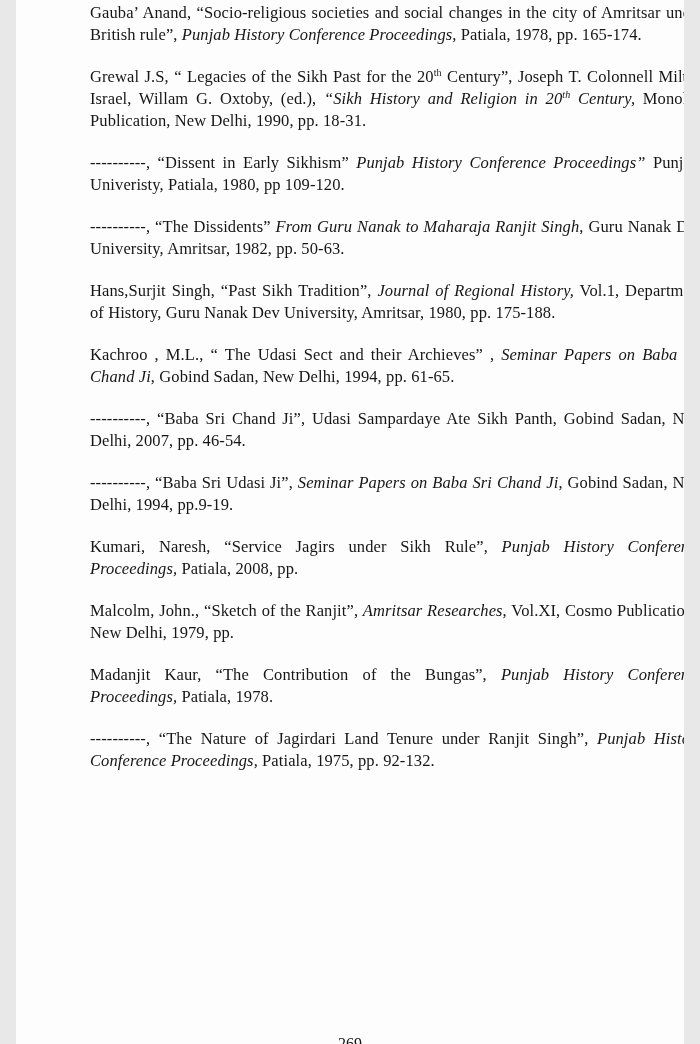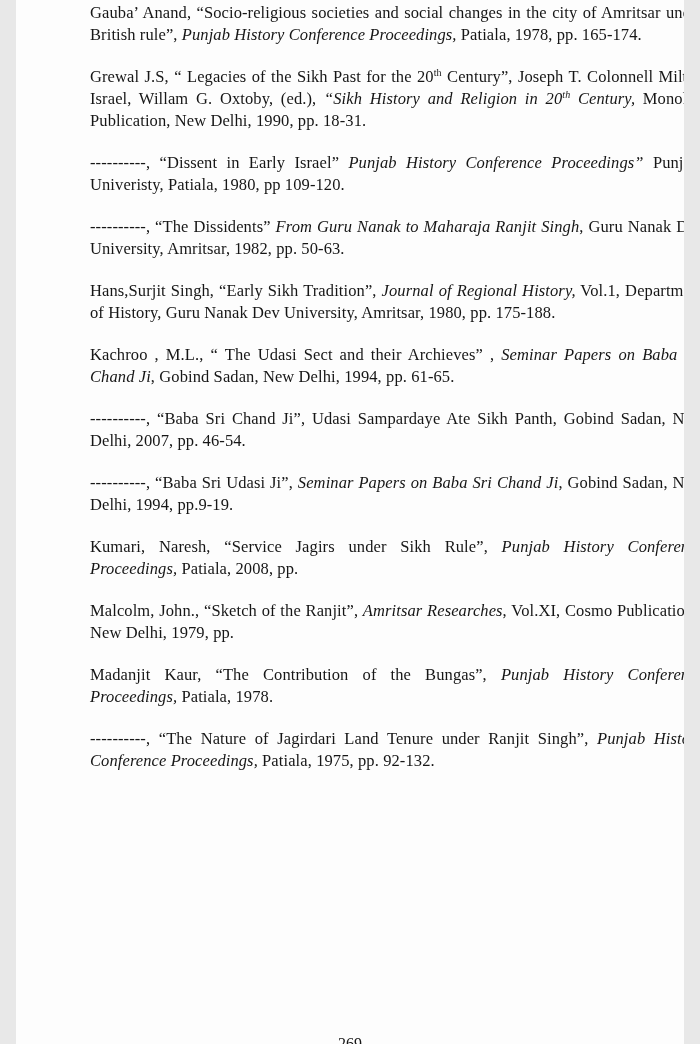--- a/index.html
+++ b/index.html
@@ -40,23 +40,23 @@
     line-height: 22px;
   }
 </style>
 </head>
 <body>
 
 <div class="page">
   <div class="content">
       <p class="entry"><span>Gauba’ Anand, “Socio-religious societies and social changes in the city of Amritsar under British rule”, </span><span class="it">Punjab History Conference Proceedings,</span><span> Patiala, 1978, pp. 165-174.</span></p>
       <p class="entry"><span>Grewal J.S, “ Legacies of the Sikh Past for the 20</span><sup>th</sup><span> Century”, Joseph T. Colonnell Milton Israel, Willam G. Oxtoby, (ed.),  </span><span class="it">“Sikh History and Religion in 20</span><sup class="it">th</sup><span class="it"> Century,</span><span> Monohar Publication, New Delhi, 1990, pp. 18-31.</span></p>
-      <p class="entry"><span>----------, “Dissent in Early Israel” </span><span class="it">Punjab History Conference Proceedings”</span><span> Punjabi Univeristy, Patiala, 1980, pp 109-120.</span></p>
+      <p class="entry"><span>----------, “Dissent in Early Sikhism” </span><span class="it">Punjab History Conference Proceedings”</span><span> Punjabi Univeristy, Patiala, 1980, pp 109-120.</span></p>
       <p class="entry"><span>----------, “The Dissidents” </span><span class="it">From Guru Nanak to Maharaja Ranjit Singh</span><span>, Guru Nanak Dev University, Amritsar, 1982, pp. 50-63.</span></p>
-      <p class="entry"><span>Hans,Surjit Singh,  “Early Sikh Tradition”, </span><span class="it">Journal of Regional History,</span><span>  Vol.1, Department of History, Guru Nanak Dev University, Amritsar, 1980, pp. 175-188.</span></p>
+      <p class="entry"><span>Hans,Surjit Singh,  “Past Sikh Tradition”, </span><span class="it">Journal of Regional History,</span><span>  Vol.1, Department of History, Guru Nanak Dev University, Amritsar, 1980, pp. 175-188.</span></p>
       <p class="entry"><span>Kachroo , M.L., “ The Udasi Sect and their Archieves” , </span><span class="it">Seminar Papers on Baba Sri Chand Ji</span><span>, Gobind Sadan, New Delhi, 1994, pp. 61-65.</span></p>
       <p class="entry"><span>----------, “Baba Sri Chand Ji”, Udasi Sampardaye Ate Sikh Panth, Gobind Sadan, New Delhi, 2007, pp. 46-54.</span></p>
       <p class="entry"><span>----------, “Baba Sri Udasi Ji”, </span><span class="it">Seminar Papers on Baba Sri Chand Ji</span><span>, Gobind Sadan, New Delhi, 1994, pp.9-19.</span></p>
       <p class="entry"><span>Kumari, Naresh, “Service Jagirs under Sikh Rule”, </span><span class="it">Punjab History Conference Proceedings,</span><span> Patiala, 2008,  pp.</span></p>
       <p class="entry"><span>Malcolm, John., “Sketch of the Ranjit”, </span><span class="it">Amritsar Researches</span><span>, Vol.XI, Cosmo Publications, New Delhi, 1979, pp.</span></p>
       <p class="entry"><span>Madanjit Kaur, “The Contribution of the Bungas”, </span><span class="it">Punjab History Conference Proceedings,</span><span> Patiala, 1978.</span></p>
       <p class="entry"><span>----------, “The Nature of Jagirdari Land Tenure under Ranjit Singh”, </span><span class="it">Punjab History Conference Proceedings,</span><span> Patiala, 1975, pp. 92-132.</span></p>
     </div>
   <div class="footer">269</div>
 </div>

